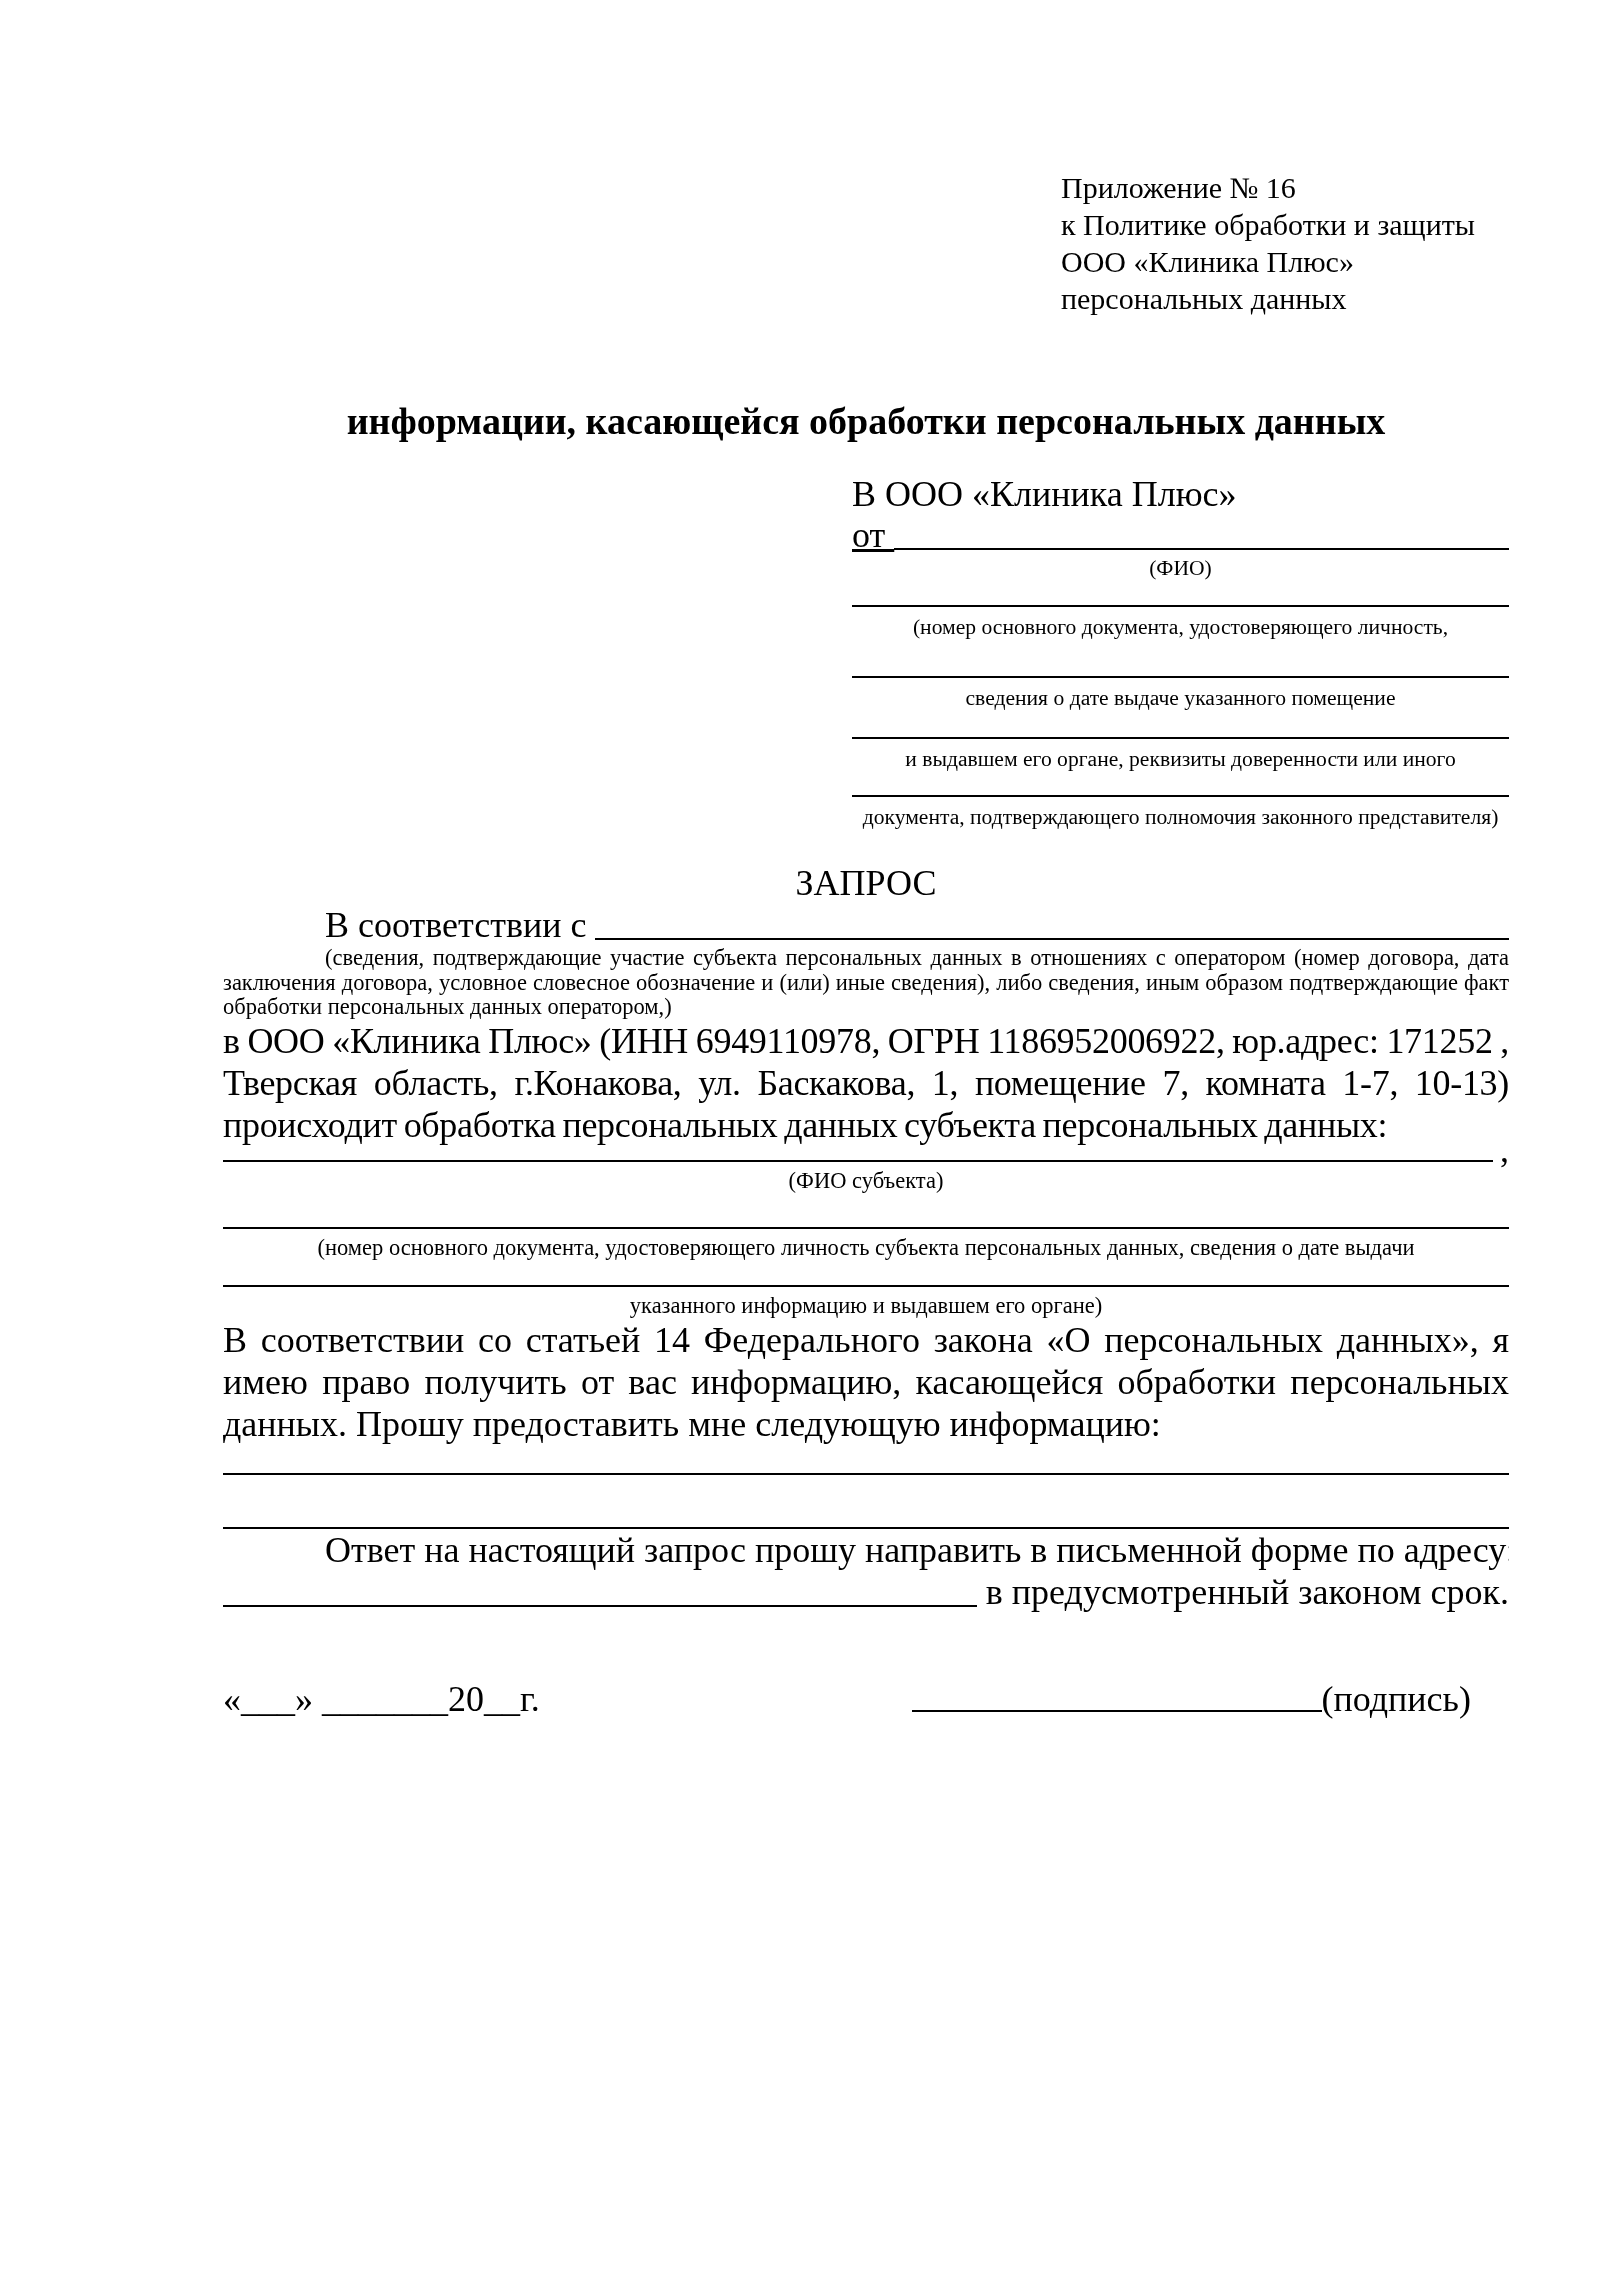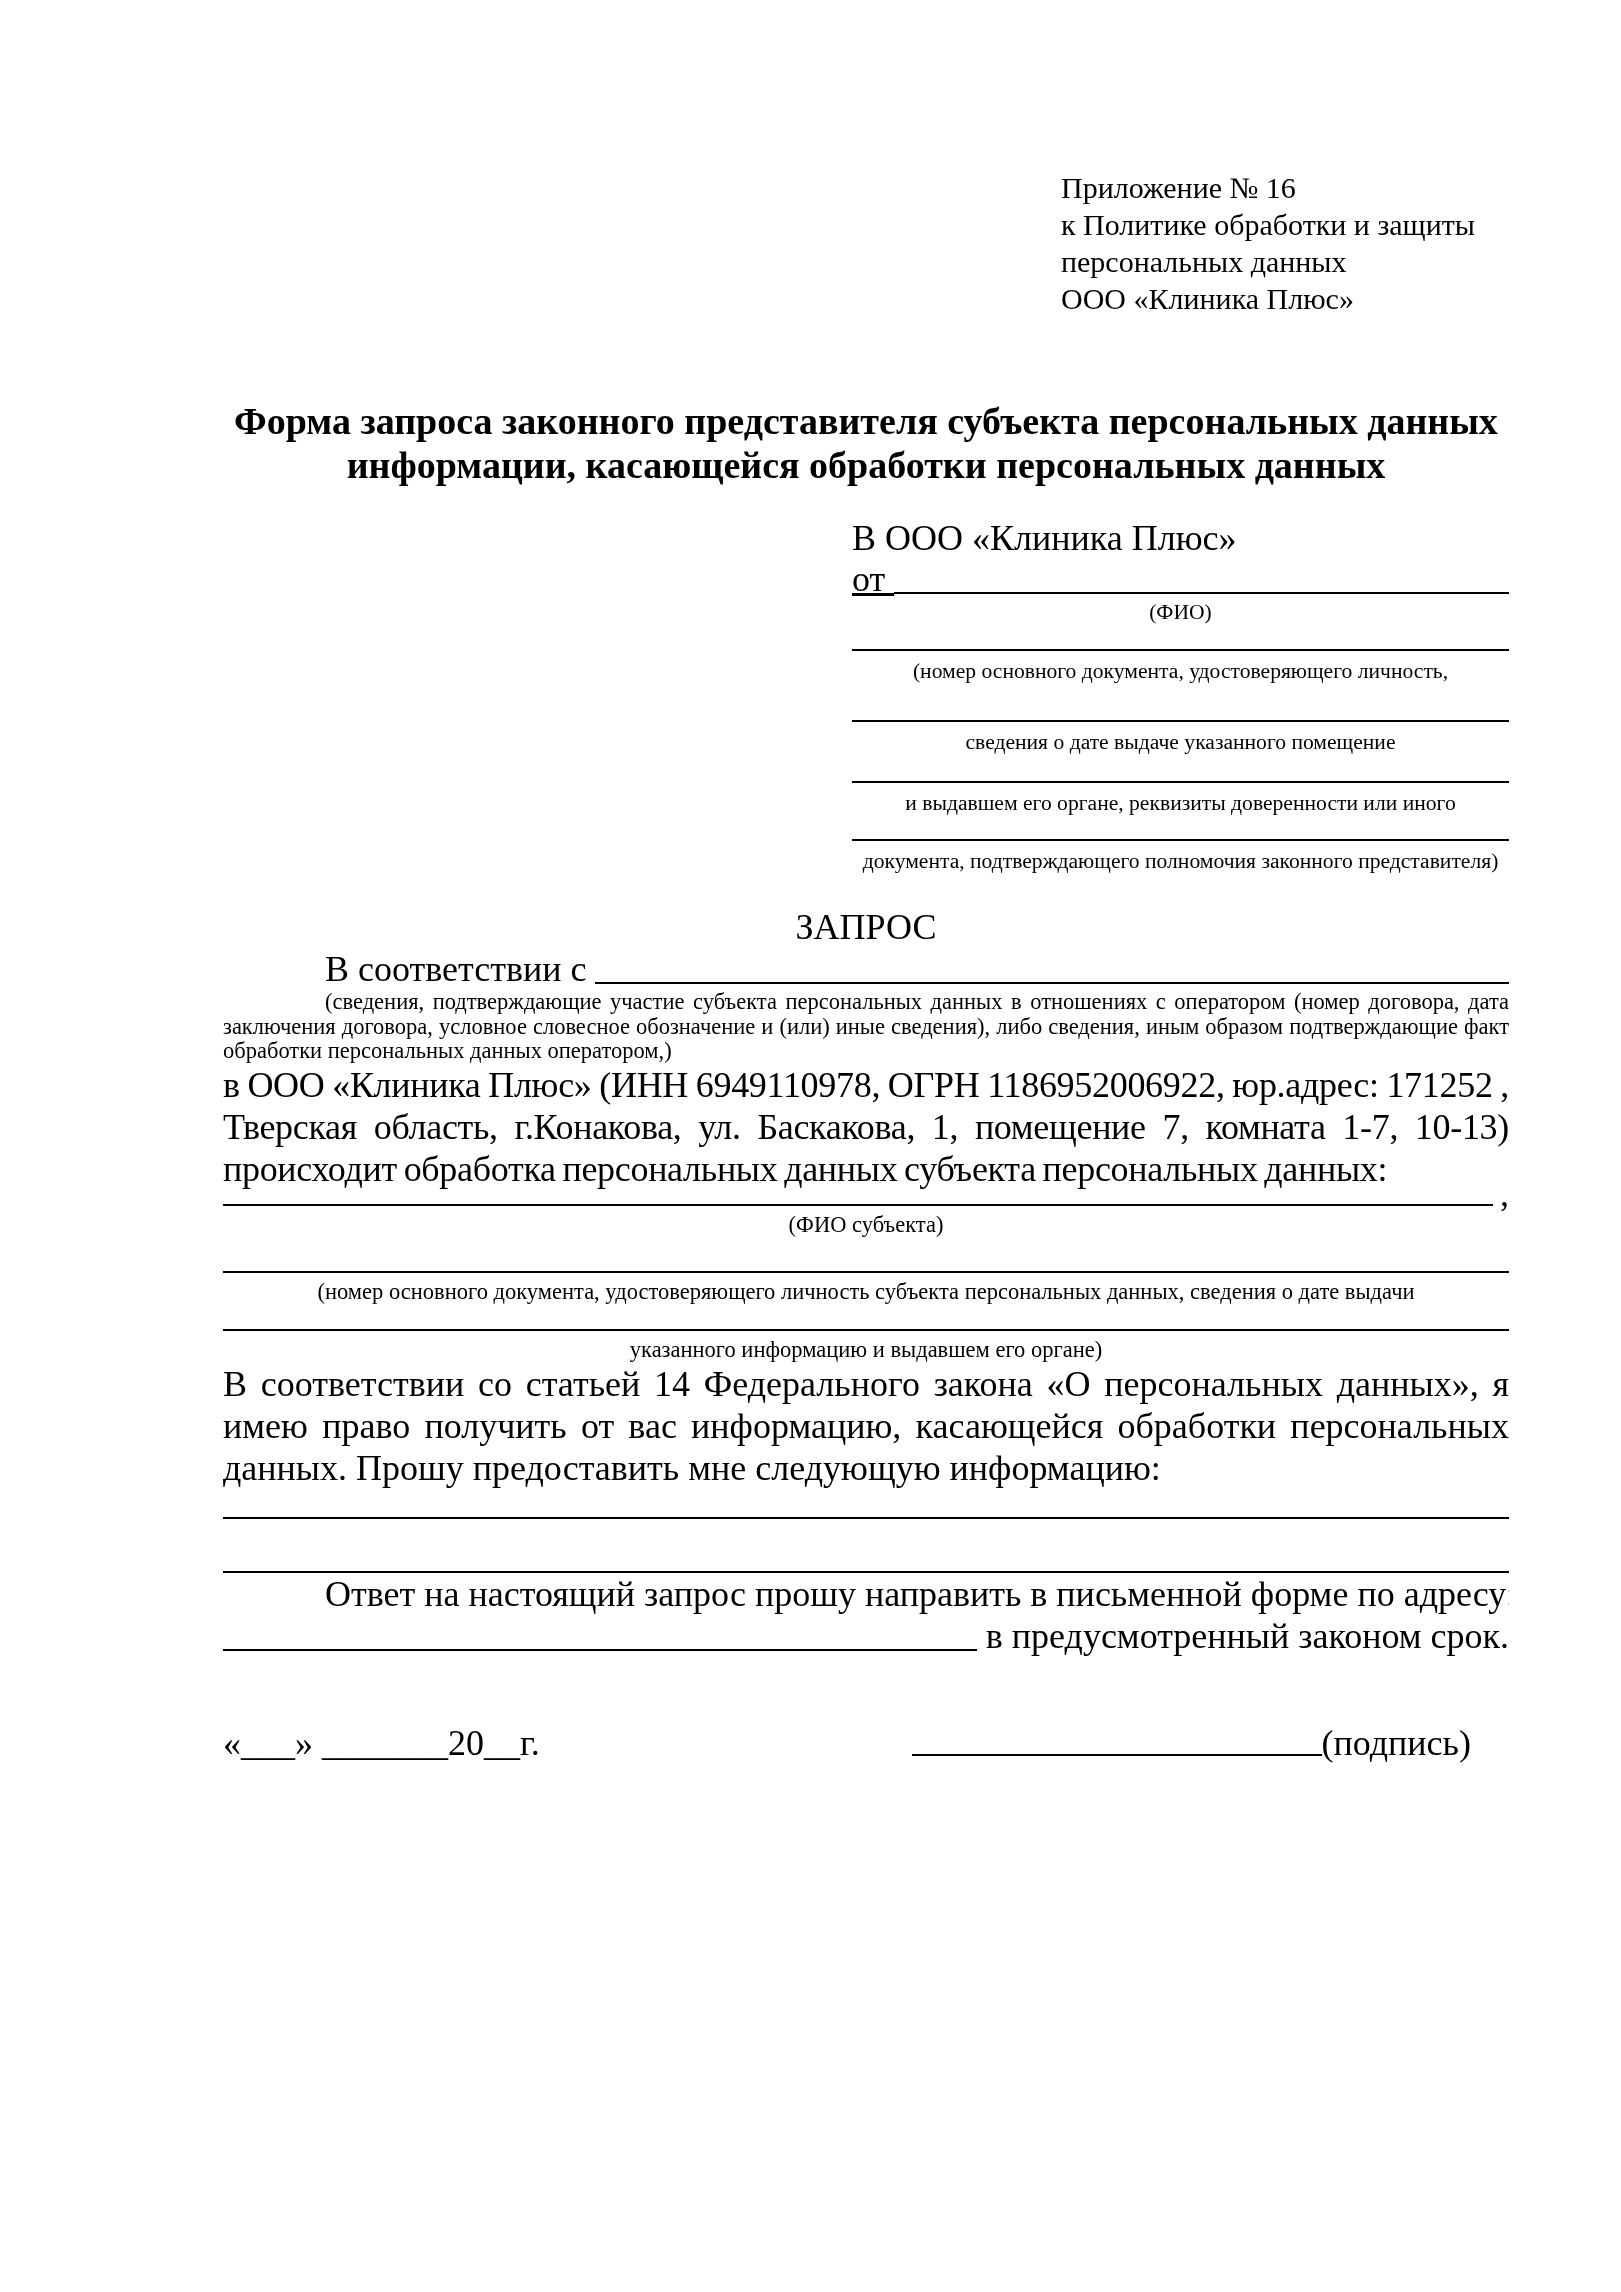--- a/index.html
+++ b/index.html
@@ -55,26 +55,25 @@
 </style>
 </head>
 <body>
 
 <div class="page">
   <div class="content">
 
     <div class="appendix">
       <div>Приложение № 16</div>
       <div>к Политике обработки и защиты</div>
+      <div>ООО «Клиника Плюс»</div>
       <div>персональных данных</div>
-      <div>ООО «Клиника Плюс»</div>
     </div>
 
     <div class="doc-title">
-      <div>Форма запроса законного представителя субъекта персональных данных</div>
       <div>информации, касающейся обработки персональных данных</div>
     </div>
 
     <div class="addressee">
       <div class="body-line">В ООО «Клиника Плюс»</div>
       <div class="from-row">
         <span>от </span>
         <span class="fill"></span>
       </div>
       <div class="cap">(ФИО)</div>

